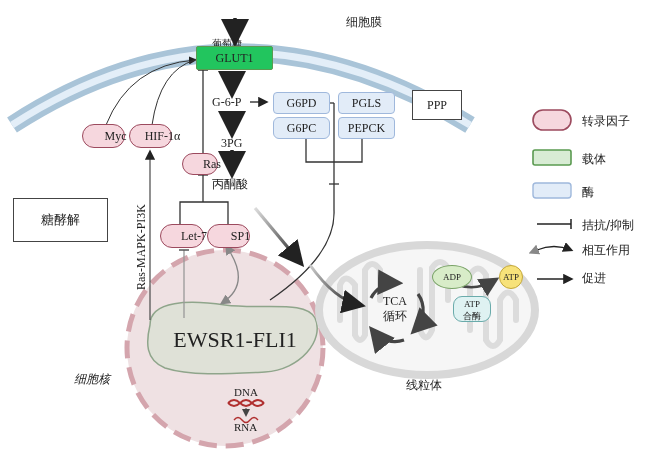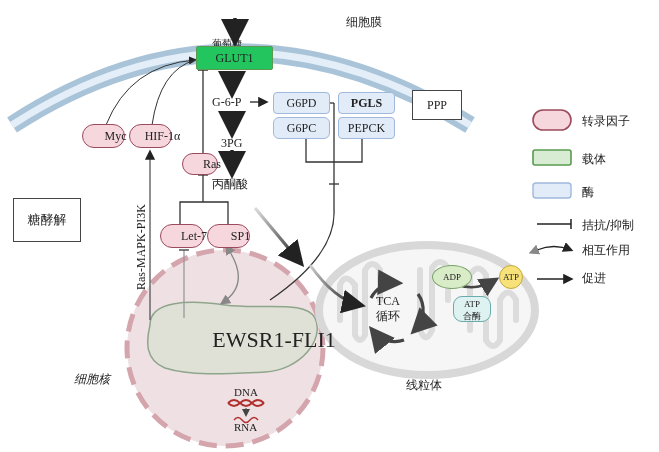--- a/index.html
+++ b/index.html
@@ -129,43 +129,43 @@
 <span class="lbl cn" style="left:212px;top:2px;font-size:10px;margin-top:35px;">葡萄糖</span>
 <span class="lbl cn" style="left:346px;top:14px;">细胞膜</span>
 
 <div class="box carrier" style="left:196px;top:46px;width:77px;height:24px;">GLUT1</div>
 
 <span class="lbl" style="left:212px;top:95px;">G-6-P</span>
 <span class="lbl" style="left:221px;top:136px;">3PG</span>
 <span class="lbl cn" style="left:212px;top:176px;">丙酮酸</span>
 
 <div class="box enzyme" style="left:273px;top:92px;width:57px;height:22px;">G6PD</div>
-<div class="box enzyme" style="left:338px;top:92px;width:57px;height:22px;font-weight:bold;">PGLS</div>
+<div class="box enzyme" style="left:338px;top:92px;width:57px;height:22px;">PGLS</div>
 <div class="box enzyme" style="left:273px;top:117px;width:57px;height:22px;border-radius:6px;">G6PC</div>
 <div class="box enzyme" style="left:338px;top:117px;width:57px;height:22px;">PEPCK</div>
 
 <div class="box plain" style="left:412px;top:90px;width:50px;height:30px;">PPP</div>
-<div class="box plain cn" style="left:13px;top:198px;width:68px;height:44px;font-size:13px;">糖酵解</div>
+<div class="box plain cn" style="left:13px;top:198px;width:95px;height:44px;font-size:13px;">糖酵解</div>
 
 <div class="box tf" style="left:82px;top:124px;width:43px;height:24px;">Myc</div>
 <div class="box tf" style="left:129px;top:124px;width:43px;height:24px;">HIF-1α</div>
 <div class="box tf" style="left:182px;top:153px;width:36px;height:22px;">Ras</div>
 <div class="box tf" style="left:160px;top:224px;width:44px;height:24px;">Let-7</div>
 <div class="box tf" style="left:207px;top:224px;width:43px;height:24px;">SP1</div>
 
 <span class="lbl" style="left:96px;top:225px;transform:rotate(-90deg);transform-origin:left top;top:290px;left:134px;">Ras-MAPK-PI3K</span>
 
 <span class="lbl cn" style="left:74px;top:371px;font-style:italic;">细胞核</span>
 
-<div class="box" style="left:150px;top:320px;width:170px;height:40px;font-size:22px;margin-left:39px;">EWSR1-FLI1</div>
+<div class="box" style="left:150px;top:320px;width:170px;height:40px;font-size:22px;">EWSR1-FLI1</div>
 
 <span class="lbl" style="left:234px;top:386px;font-size:11px;">DNA</span>
 <span class="lbl" style="left:234px;top:421px;font-size:11px;">RNA</span>
 
-<div style="position:absolute;left:376px;top:294px;width:38px;text-align:left;font-size:12px;line-height:15px;">
+<div style="position:absolute;left:376px;top:294px;width:38px;text-align:center;font-size:12px;line-height:15px;">
   <div>TCA</div>
   <div class="cn">循环</div>
 </div>
 
 <div class="box" style="left:432px;top:265px;width:40px;height:24px;border-radius:50%;background:#d8ecc8;border:1.4px solid #7aa368;font-size:9px;">ADP</div>
 <div class="box" style="left:499px;top:265px;width:24px;height:24px;border-radius:50%;background:#f7e27a;border:1.4px solid #c4a83a;font-size:9px;">ATP</div>
 
 <div style="position:absolute;left:453px;top:296px;width:38px;height:26px;border-radius:9px;background:#dff2f2;border:1.4px solid #6aabab;text-align:center;font-size:9px;line-height:12px;padding-top:1px;box-sizing:border-box;">
   <div>ATP</div>
   <div class="cn" style="font-size:9px;">合酶</div>

